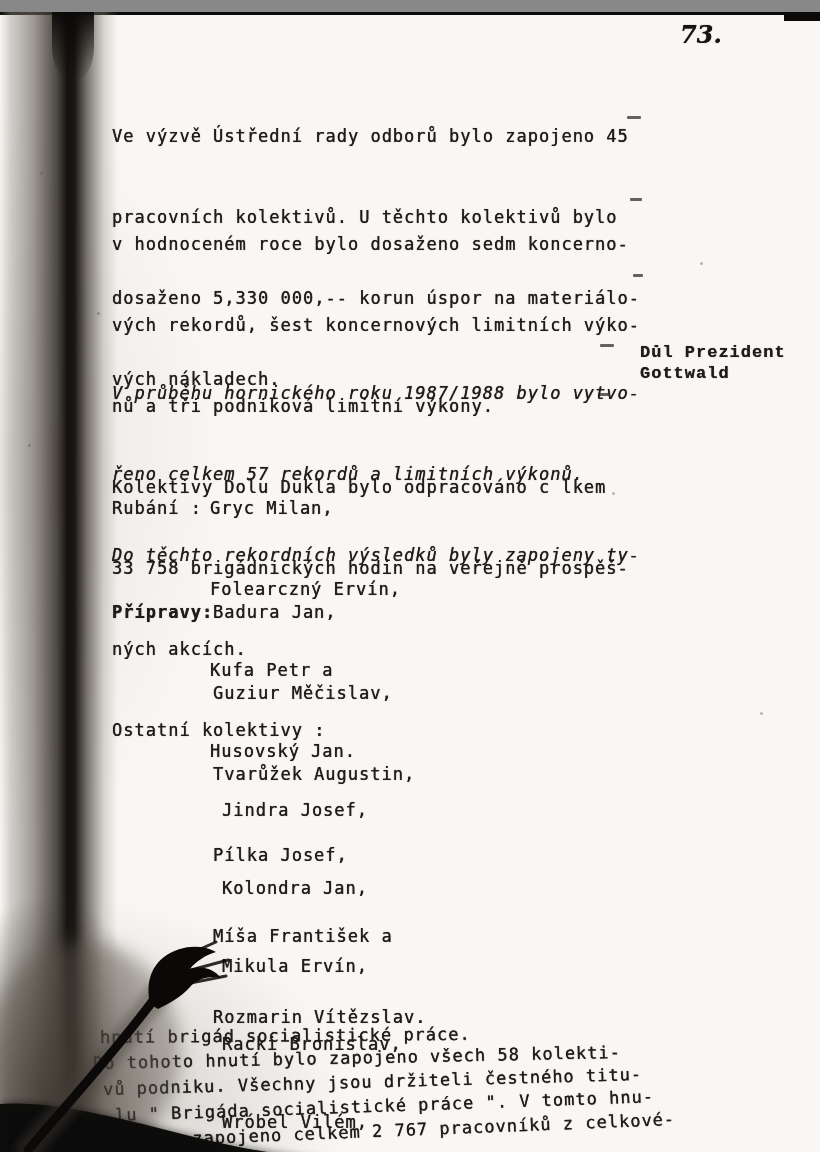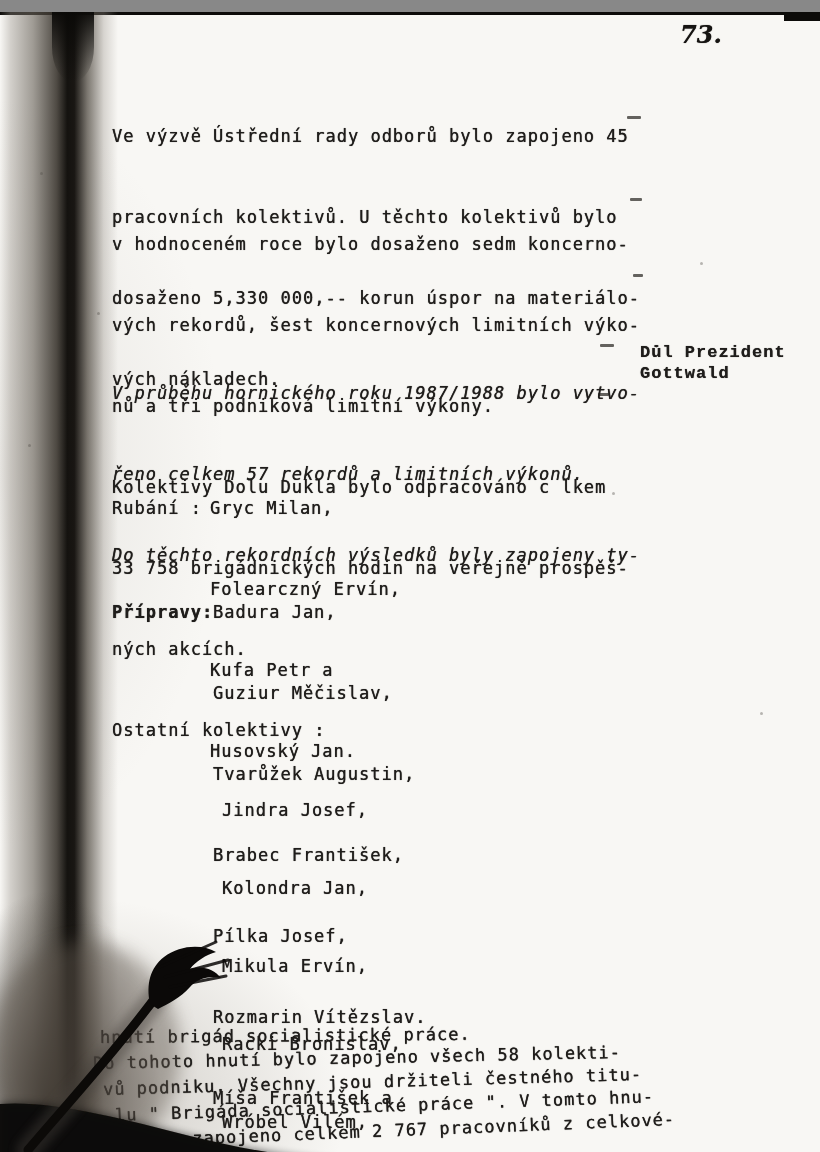--- a/index.html
+++ b/index.html
@@ -139,24 +139,23 @@
     <div class="row"><span class="lbl"></span><span>Husovský Jan.</span></div>
   </div>
 
   <div class="block tw pripravy">
     <div class="row">
       <span class="lbl">Přípravy:</span>
       <span>Badura Jan,</span>
     </div>
     <div class="row"><span class="lbl"></span><span>Guziur Měčislav,</span></div>
     <div class="row"><span class="lbl"></span><span>Tvarůžek Augustin,</span></div>
-    <div class="row"><span class="lbl"></span><span>Brabec František,</span></div>
     <div class="row"><span class="lbl"></span><span>Pílka Josef,</span></div>
+    <div class="row"><span class="lbl"></span><span>Míša František a</span></div>
     <div class="row"><span class="lbl"></span><span>Rozmarin Vítězslav.</span></div>
-    <div class="row"><span class="lbl"></span><span>Míša František a</span></div>
   </div>
 
   <div class="block tw ostatni-label">Ostatní kolektivy :</div>
   <div class="block tw ostatni-names">
     <div class="tl">Jindra Josef,</div>
     <div class="tl">Kolondra Jan,</div>
     <div class="tl">Mikula Ervín,</div>
     <div class="tl">Racki Bronislav,</div>
     <div class="tl">Wróbel Vilém,</div>
     

